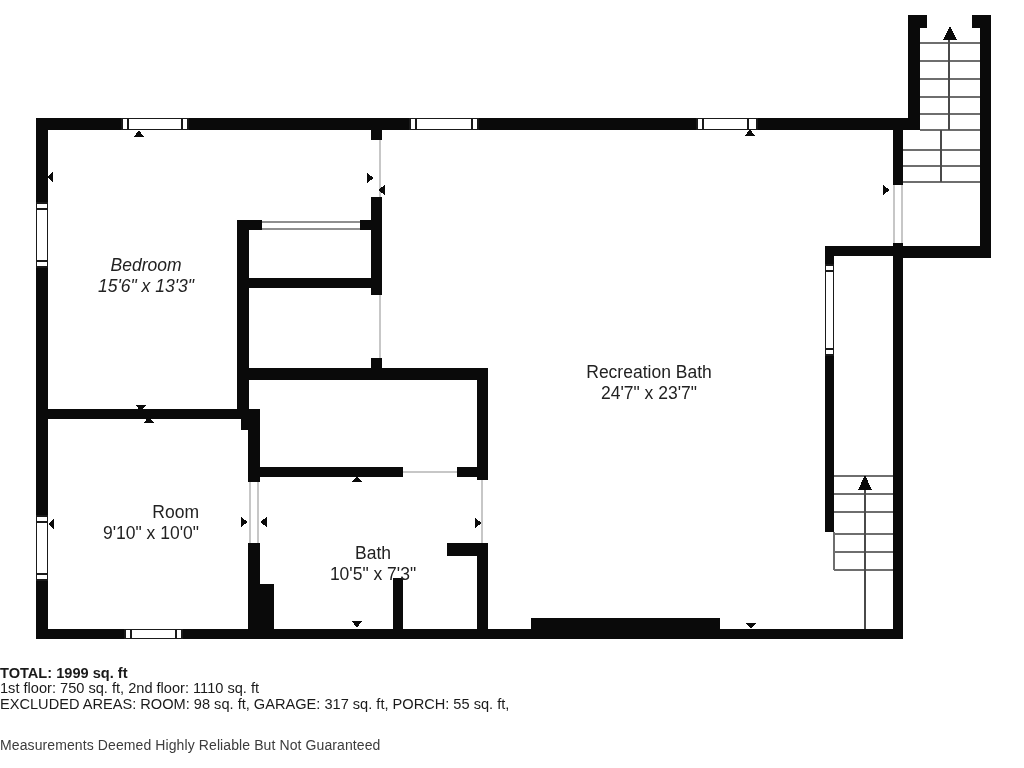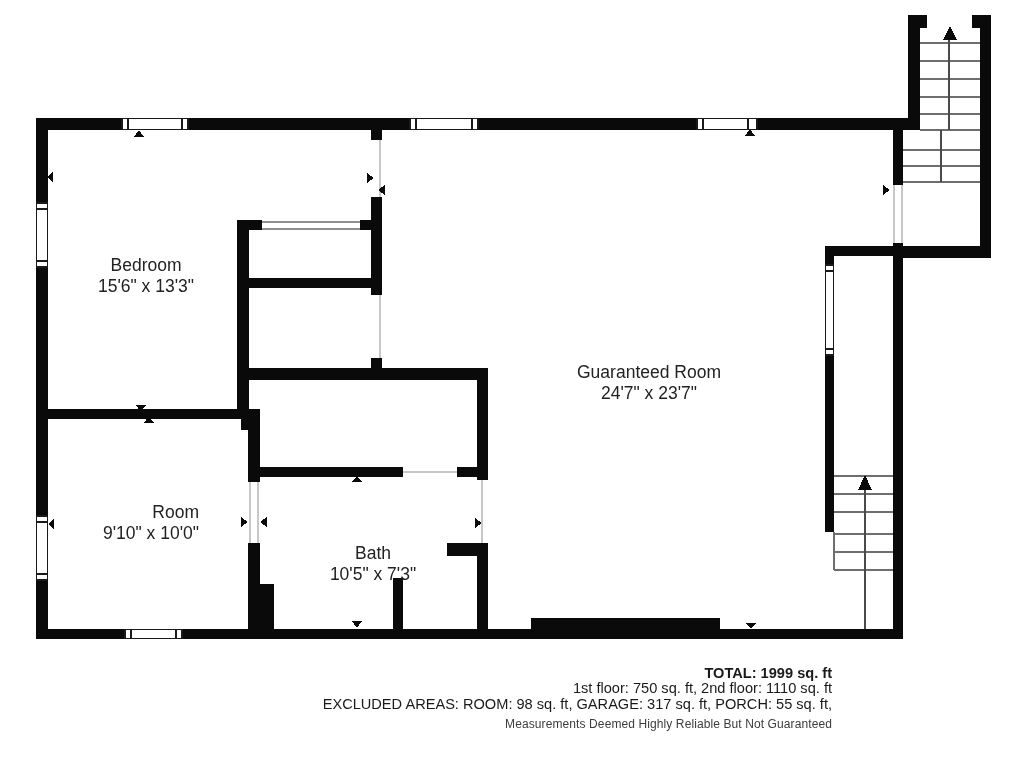--- a/index.html
+++ b/index.html
@@ -20,26 +20,26 @@
   .thr{stroke:var(--threshold);stroke-width:1.2;}
   .closetline{stroke:#8f8f8f;stroke-width:1.3;}
   .tri{fill:#0a0a0a;}
   .room-label{
     position:absolute;transform:translate(-50%,-50%);
     text-align:center;color:var(--text);
     font-size:17.5px;line-height:21px;white-space:nowrap;
   }
   .footer{
     position:absolute;top:666px;left:0;width:832px;
-    text-align:right;color:#1a1a1a;
+    text-align:left;color:#1a1a1a;
     font-size:14.6px;line-height:15.4px;
   }
   .footer .total{font-weight:bold;}
   .footer .disclaimer{
-    margin-top:5px;font-size:12px;color:#3c3c3c;letter-spacing:.1px;
+    margin-top:26px;font-size:14px;color:#3c3c3c;letter-spacing:.1px;
   }
 </style>
 </head>
 <body>
 
 <svg id="plan-svg" width="1024" height="768" viewBox="0 0 1024 768" shape-rendering="crispEdges">
 
   <g>
     <rect class="wall" x="36" y="118" width="12" height="521"></rect>
     <rect class="wall" x="36" y="118" width="884" height="12"></rect>
@@ -164,34 +164,34 @@
     <polygon class="tri" points="357,476 352,482 362,482"></polygon>
     <polygon class="tri" points="248,522 241,517 241,527"></polygon>
     <polygon class="tri" points="260,522 267,517 267,527"></polygon>
     <polygon class="tri" points="482,523 475,518 475,528"></polygon>
     <polygon class="tri" points="890,190 883,185 883,195"></polygon>
     <polygon class="tri" points="357,628 352,621 362,621"></polygon>
     <polygon class="tri" points="751,629 746,623 756,623"></polygon>
   </g>
 </svg>
 
-<div class="room-label" style="left:146px;top:276px;">
+<div class="room-label" style="left:146px;top:276px;font-style:italic;">
   <div>Bedroom</div>
   <div>15'6" x 13'3"</div>
 </div>
 <div class="room-label" style="left:151px;top:523px;text-align:right;">
   <div>Room</div>
   <div>9'10" x 10'0"</div>
 </div>
 <div class="room-label" style="left:373px;top:564px;">
   <div>Bath</div>
   <div>10'5" x 7'3"</div>
 </div>
 <div class="room-label" style="left:649px;top:383px;">
-  <div>Guaranteed Room</div>
+  <div>Recreation Bath</div>
   <div>24'7" x 23'7"</div>
 </div>
 
 <div class="footer">
   <div class="total">TOTAL: 1999 sq. ft</div>
   <div>1st floor: 750 sq. ft, 2nd floor: 1110 sq. ft</div>
   <div>EXCLUDED AREAS: ROOM: 98 sq. ft, GARAGE: 317 sq. ft, PORCH: 55 sq. ft,</div>
   <div class="disclaimer">Measurements Deemed Highly Reliable But Not Guaranteed</div>
 </div>
 

